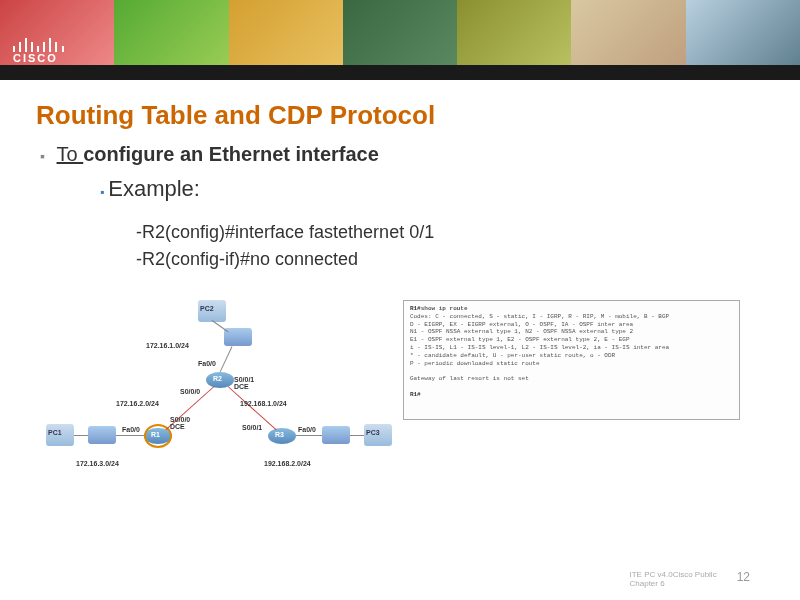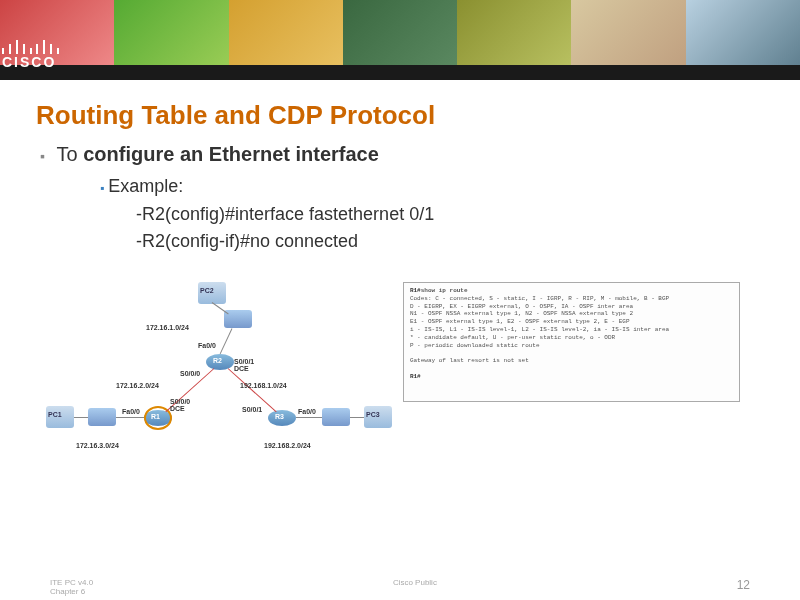--- a/index.html
+++ b/index.html
@@ -38,25 +38,25 @@
       position: absolute;
       bottom: 0;
       left: 0;
       width: 100%;
       height: 15px;
       background: #1a1a1a;
     }
     
     .cisco-logo {
       position: absolute;
-      left: 2px;
+      left: 13px;
       top: 38px;
       z-index: 10;
       color: #fff;
-      font-size: 14px;
+      font-size: 11px;
     }
     
     .cisco-bars {
       display: inline-block;
       margin-right: 4px;
     }
     
     .cisco-bar {
       display: inline-block;
       width: 2px;
@@ -94,27 +94,27 @@
       padding-left: 4px;
     }
     
     .bullet-main::before {
       content: "▪";
       color: #888;
       margin-right: 6px;
       font-size: 14px;
     }
     
-    .normal-weight { font-weight: normal; }
+    .normal-weight { font-weight: normal; text-decoration: underline; }
     
     .bullet-sub {
-      font-size: 18px;
+      font-size: 22px;
       color: #333;
       margin-left: 64px;
-      margin-bottom: 7px;
+      margin-bottom: 20px;
     }
     
     .bullet-sub.first::before {
       content: "▪";
       color: #3a80c0;
       margin-right: 4px;
       font-size: 12px;
     }
     
     .bullet-cmd {
@@ -184,31 +184,31 @@
       font-size: 6px;
       color: #555;
       line-height: 1.3;
       background: #fdfdfd;
     }
     
     .cli-prompt { font-weight: bold; color: #333; }
     
     .footer {
       position: absolute;
-      bottom: 4px;
+      bottom: 12px;
       left: 0;
       width: 100%;
       font-size: 8px;
       color: #aaa;
       padding: 0 50px;
       display: flex;
-      justify-content: space-between;
-    }
-    
-    .page-num { font-size: 12px; color: #999; }
+      justify-content: flex-end;
+    }
+    
+    .page-num { font-size: 12px; color: #999; margin-left: 20px; }
   </style>
 </head>
 <body>
 
 <div class="header-band">
   <div class="header-photos">
     <div class="photo-block p1"></div>
     <div class="photo-block p2"></div>
     <div class="photo-block p3"></div>
     <div class="photo-block p4"></div>

